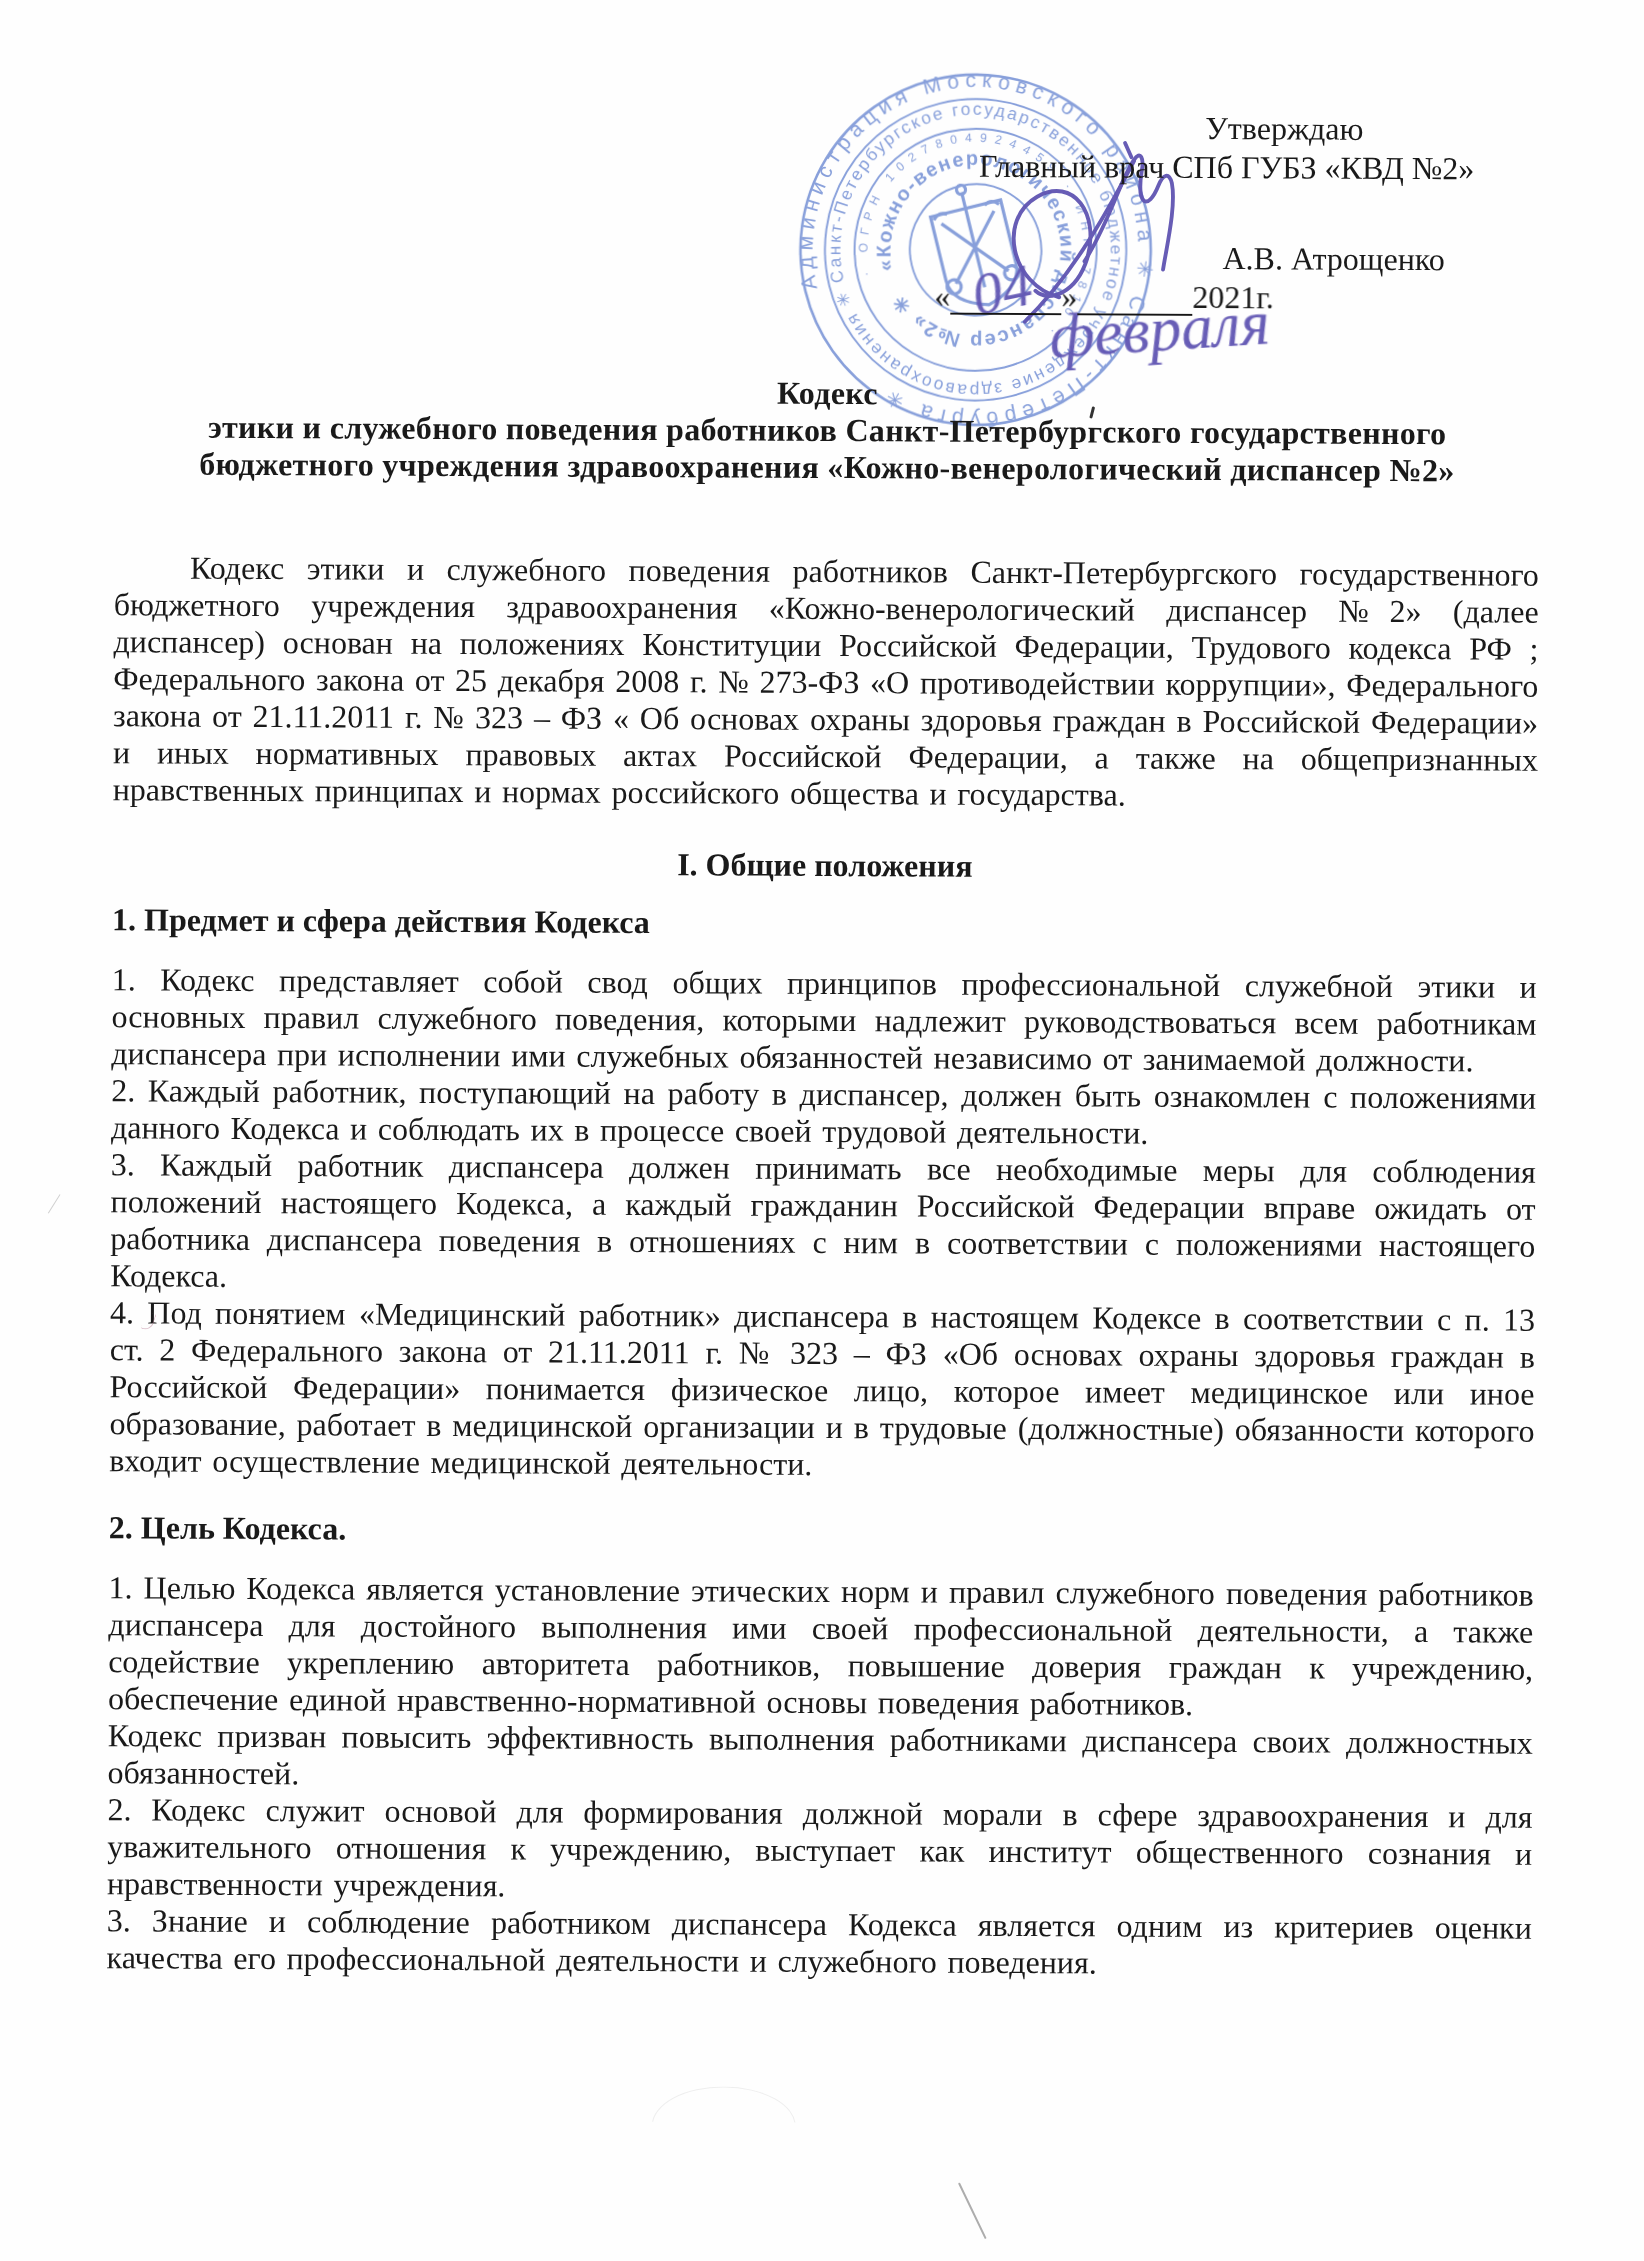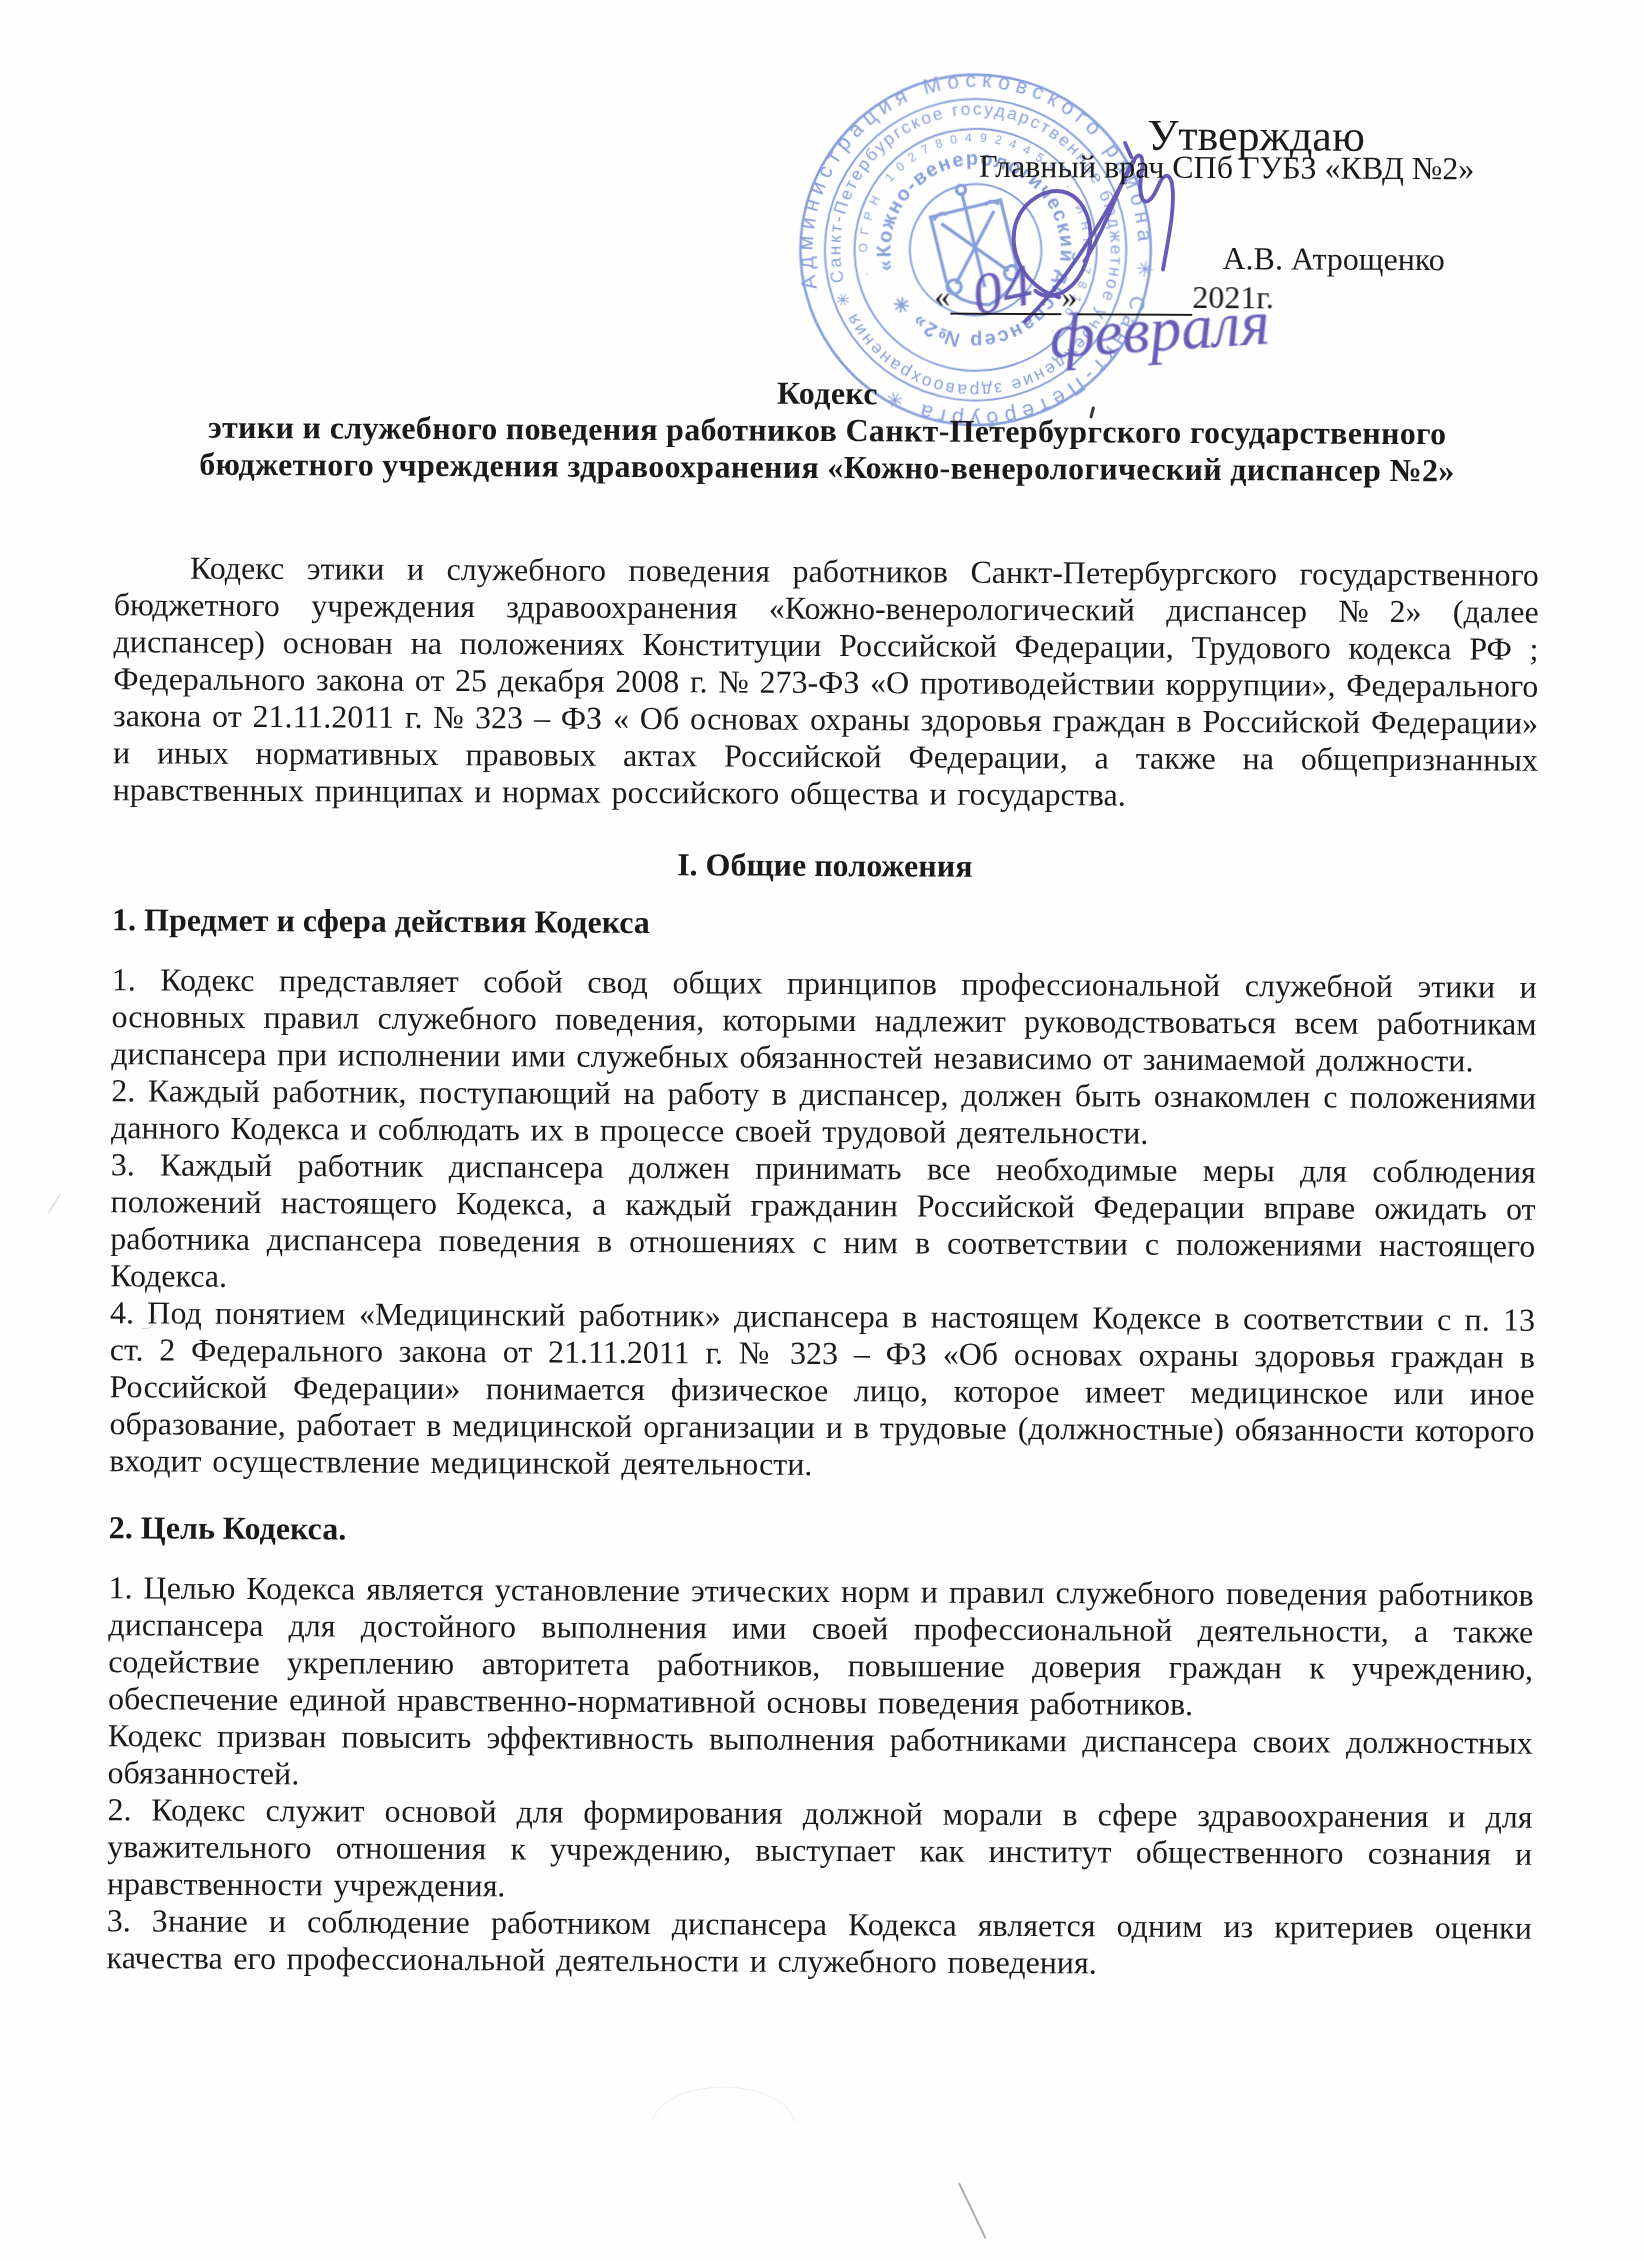--- a/index.html
+++ b/index.html
@@ -4,21 +4,21 @@
 <style>
   html,body{margin:0;padding:0;background:#e8e8e8;}
   .page{
     position:relative; width:1644px; height:2261px; background:#fefefe;
     overflow:hidden; font-family:"Liberation Serif", serif; color:#1a1a1a;
     margin:0 auto;
   }
   .scan{position:absolute; inset:0; transform:rotate(0.3deg);}
 
   
-  .approve-word{position:absolute; left:1142px; top:108px; font-size:44px; white-space:nowrap;}
+  .approve-word{position:absolute; left:1200px; top:108px; font-size:32px; white-space:nowrap;}
   .approve-title{position:absolute; left:974px; top:147px; font-size:32px; white-space:nowrap;}
   .approve-name{position:absolute; left:1218px; top:238px; font-size:32px; white-space:nowrap;}
   .date-row{position:absolute; left:930px; top:277px; font-size:32px; white-space:nowrap;}
   .date-row .blank{display:inline-block; border-bottom:2.6px solid #161616; height:30px; vertical-align:bottom;}
   .date-row .b1{width:111px;}
   .date-row .b2{width:115px;}
 
   
   .stamp-wrap{position:absolute; left:783px; top:61px; width:376px; height:376px;
     opacity:.92; filter:blur(0.3px);}

